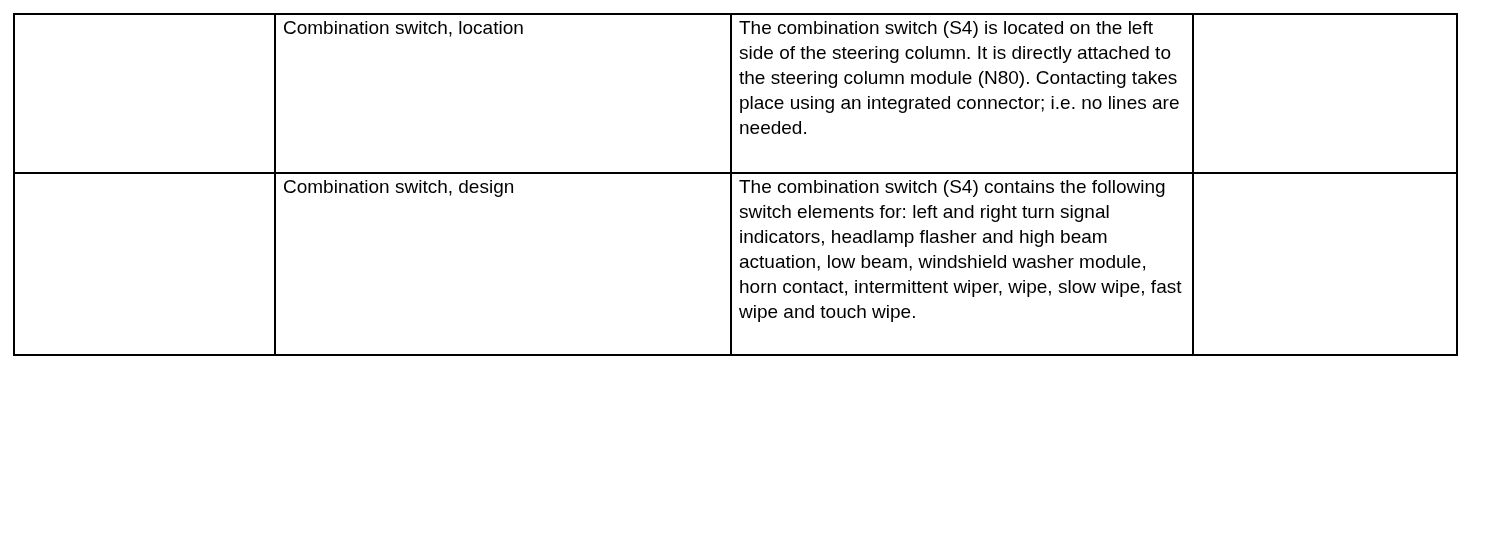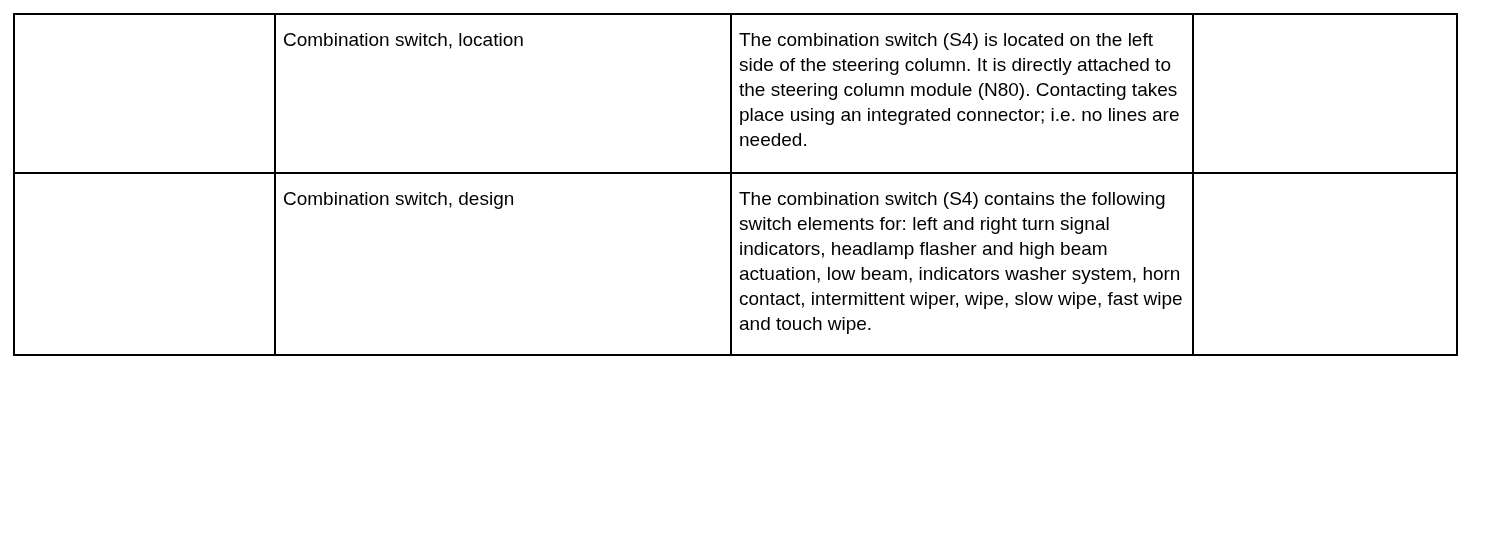--- a/index.html
+++ b/index.html
@@ -18,21 +18,21 @@
     position: absolute;
     left: 13px;
     top: 13px;
     width: 1443px;
     border-collapse: collapse;
     table-layout: fixed;
   }
   table.spec-table td {
     border: 2px solid #000000;
     vertical-align: top;
-    padding: 12px 7px 2px 7px;
+    padding: 0 7px 2px 7px;
     font-size: 19px;
     line-height: 25px;
     color: #000000;
     overflow: hidden;
     word-wrap: break-word;
   }
   col.c1 { width: 261px; }
   col.c2 { width: 456px; }
   col.c3 { width: 462px; }
   col.c4 { width: 264px; }
@@ -54,17 +54,17 @@
   <tbody>
     <tr class="r1">
       <td></td>
       <td>Combination switch, location</td>
       <td>The combination switch (S4) is located on the left side of the steering column. It is directly attached to the steering column module (N80). Contacting takes place using an integrated connector; i.e. no lines are needed.</td>
       <td></td>
     </tr>
     <tr class="r3">
       <td></td>
       <td>Combination switch, design</td>
-      <td>The combination switch (S4) contains the following switch elements for: left and right turn signal indicators, headlamp flasher and high beam actuation, low beam, indicators washer system, horn contact, intermittent wiper, wipe, slow wipe, fast wipe and touch wipe.</td>
+      <td>The combination switch (S4) contains the following switch elements for: left and right turn signal indicators, headlamp flasher and high beam actuation, low beam, windshield washer module, horn contact, intermittent wiper, wipe, slow wipe, fast wipe and touch wipe.</td>
       <td></td>
     </tr>
   </tbody>
 </table>
 
 </body></html>

